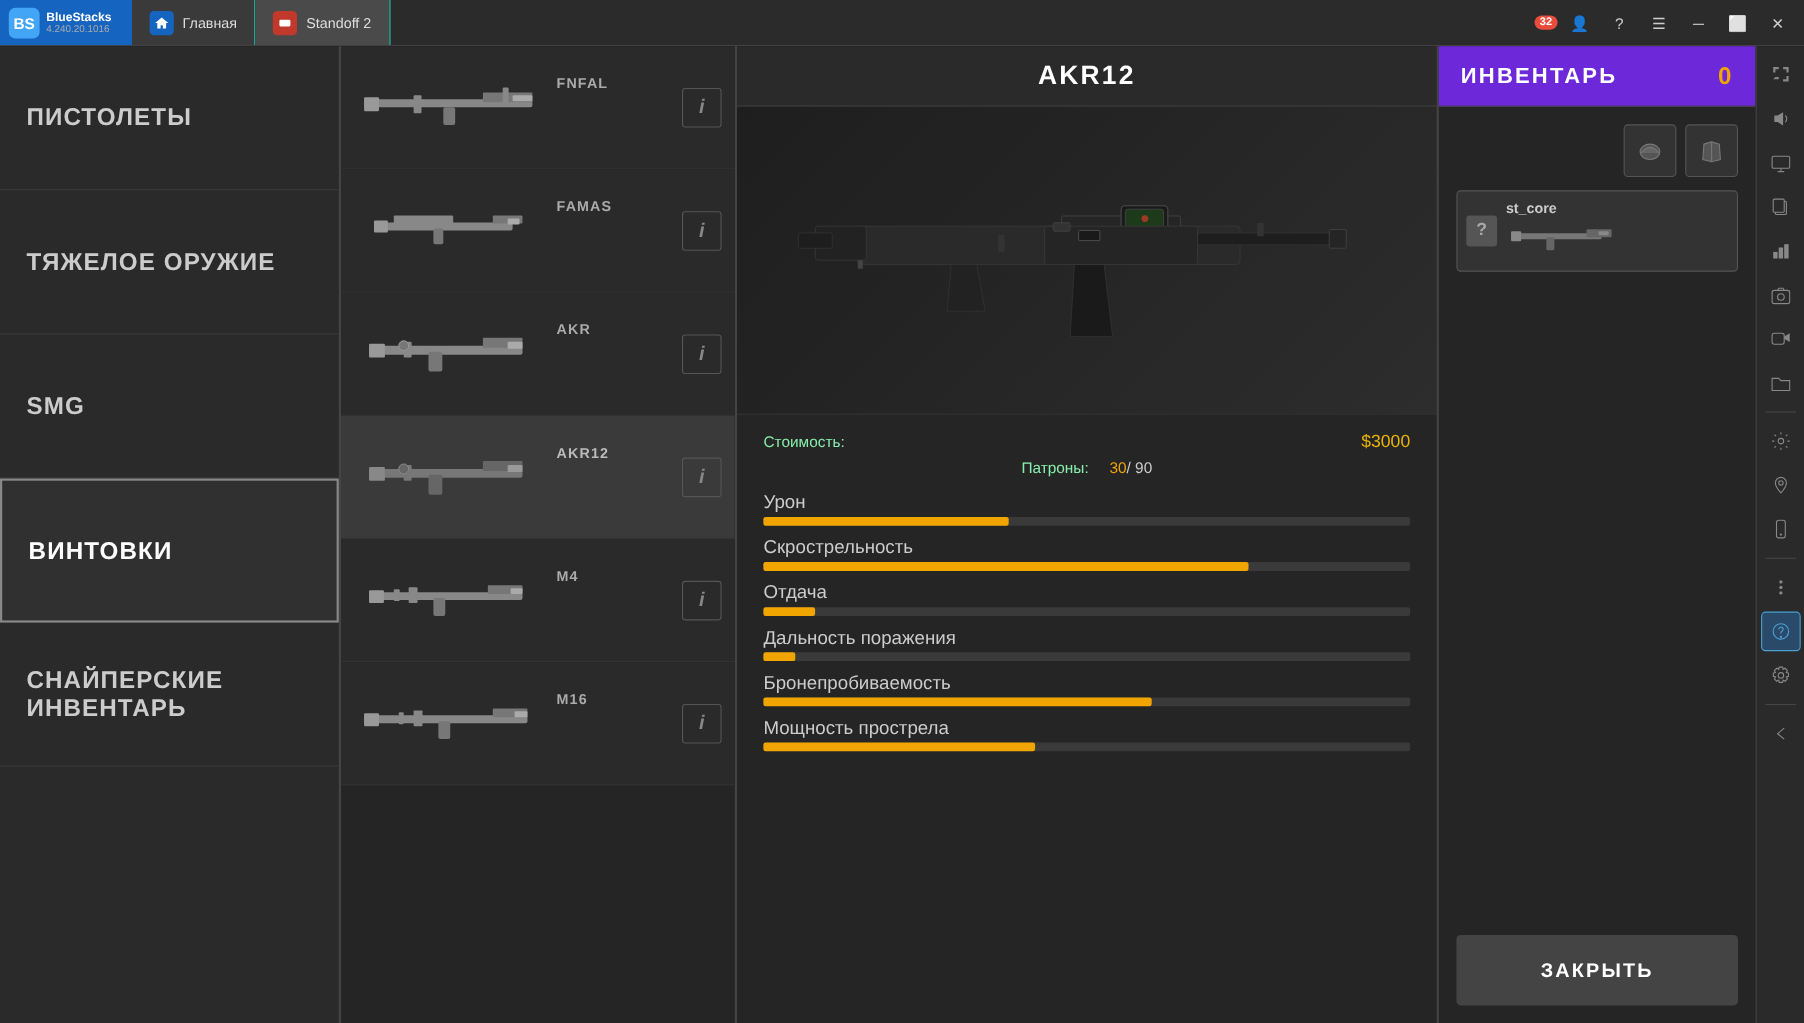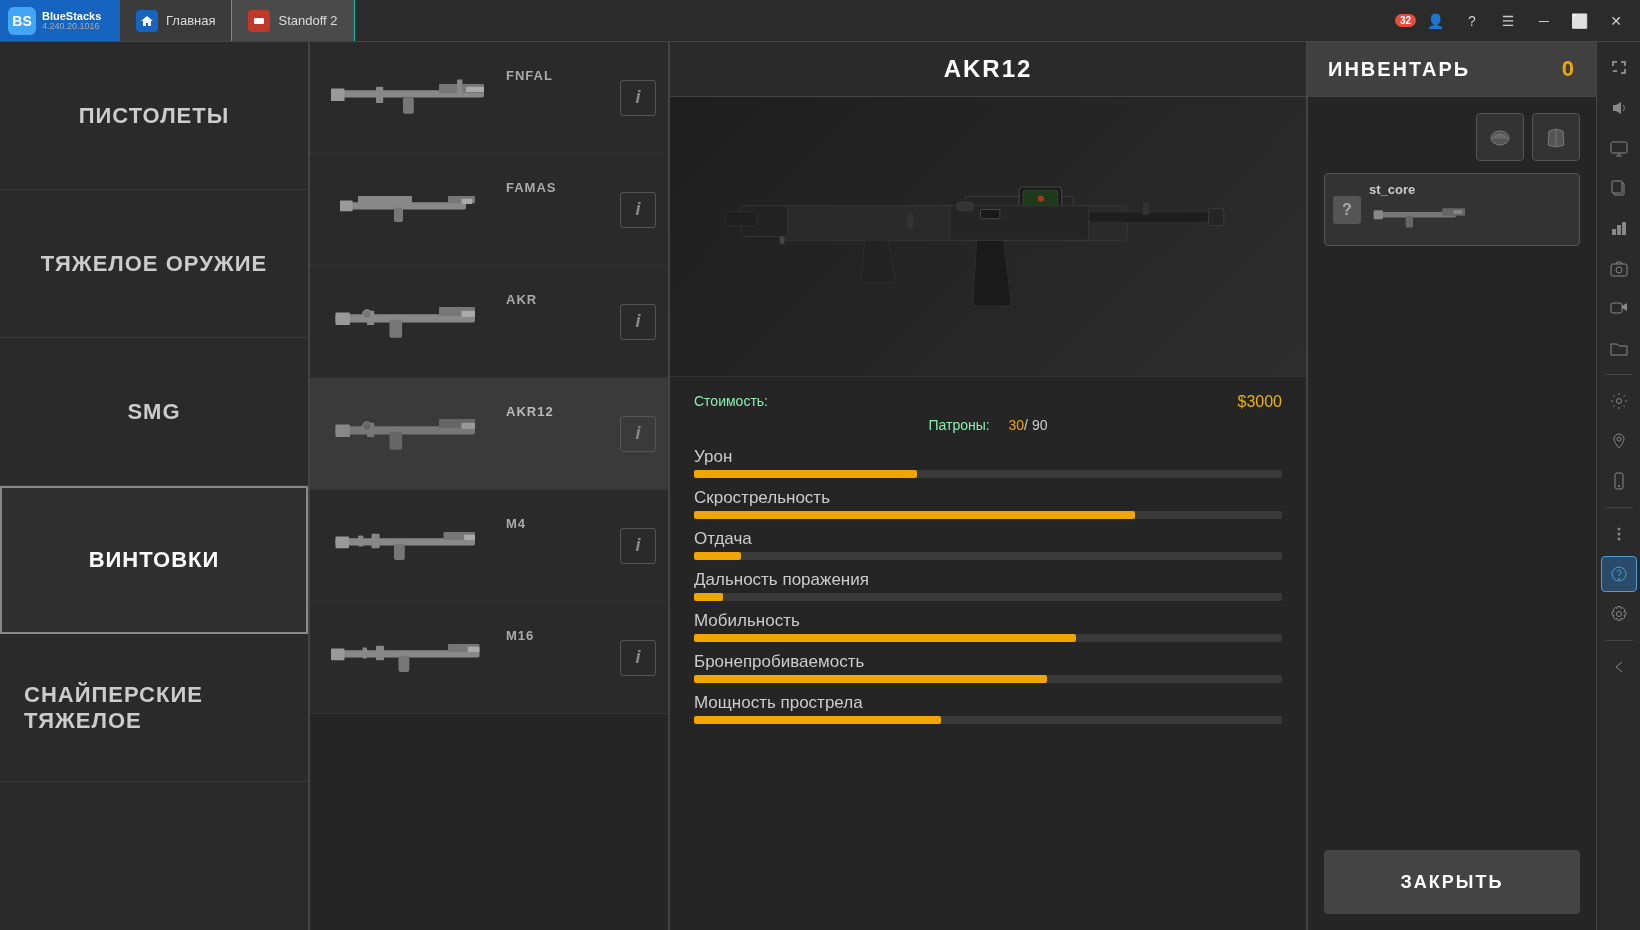--- a/index.html
+++ b/index.html
@@ -93,31 +93,30 @@
 
     
     .categories-panel {
       width: 310px;
       background: #2a2a2a;
       border-right: 2px solid #444;
       display: flex;
       flex-direction: column;
     }
     .category-item {
-      height: 148px;
+      height: 131px;
       display: flex;
       align-items: center;
       padding: 0 24px;
       border-bottom: 1px solid #3a3a3a;
       font-size: 22px;
       font-weight: bold;
       letter-spacing: 1px;
       color: #ccc;
       cursor: pointer;
-      justify-content: center;
     }
     .category-item.active {
       border: 2px solid #888;
       color: #fff;
       background: #303030;
     }
 
     
     .weapons-panel {
       width: 360px;
@@ -249,21 +248,21 @@
     
     .inventory-panel {
       width: 290px;
       background: #252525;
       border-left: 2px solid #444;
       display: flex;
       flex-direction: column;
     }
     .inventory-header {
       height: 55px;
-      background: #404040;
+      background: #6d28d9;
       display: flex;
       align-items: center;
       justify-content: space-between;
       padding: 0 20px;
       border-bottom: 1px solid #444;
       font-size: 20px;
       font-weight: bold;
       letter-spacing: 2px;
     }
     .inventory-count {
@@ -419,21 +418,21 @@
     <div class="category-item">
       <span>ТЯЖЕЛОЕ ОРУЖИЕ</span>
     </div>
     <div class="category-item">
       <span>SMG</span>
     </div>
     <div class="category-item active">
       <span>ВИНТОВКИ</span>
     </div>
     <div class="category-item">
-      <span>СНАЙПЕРСКИЕ ТЯЖЕЛОЕ</span>
+      <span>СНАЙПЕРСКИЕ ИНВЕНТАРЬ</span>
     </div>
   </div>
 
   <div class="weapons-panel">
 
     <div class="weapon-item">
       <div class="weapon-image-container">
         <div class="weapon-img">
           <svg viewBox="0 0 200 60" width="180" height="55" fill="none">
             <rect x="10" y="22" width="170" height="8" rx="2" fill="#888"></rect>
@@ -621,26 +620,20 @@
       <div class="bar-row">
         <div class="bar-label">Отдача</div>
         <div class="bar-track">
           <div class="bar-fill" style="width:8%"></div>
         </div>
       </div>
       <div class="bar-row">
         <div class="bar-label">Дальность поражения</div>
         <div class="bar-track">
           <div class="bar-fill" style="width:5%"></div>
-        </div>
-      </div>
-      <div class="bar-row">
-        <div class="bar-label">Мобильность</div>
-        <div class="bar-track">
-          <div class="bar-fill" style="width:65%"></div>
         </div>
       </div>
       <div class="bar-row">
         <div class="bar-label">Бронепробиваемость</div>
         <div class="bar-track">
           <div class="bar-fill" style="width:60%"></div>
         </div>
       </div>
       <div class="bar-row">
         <div class="bar-label">Мощность прострела</div>

